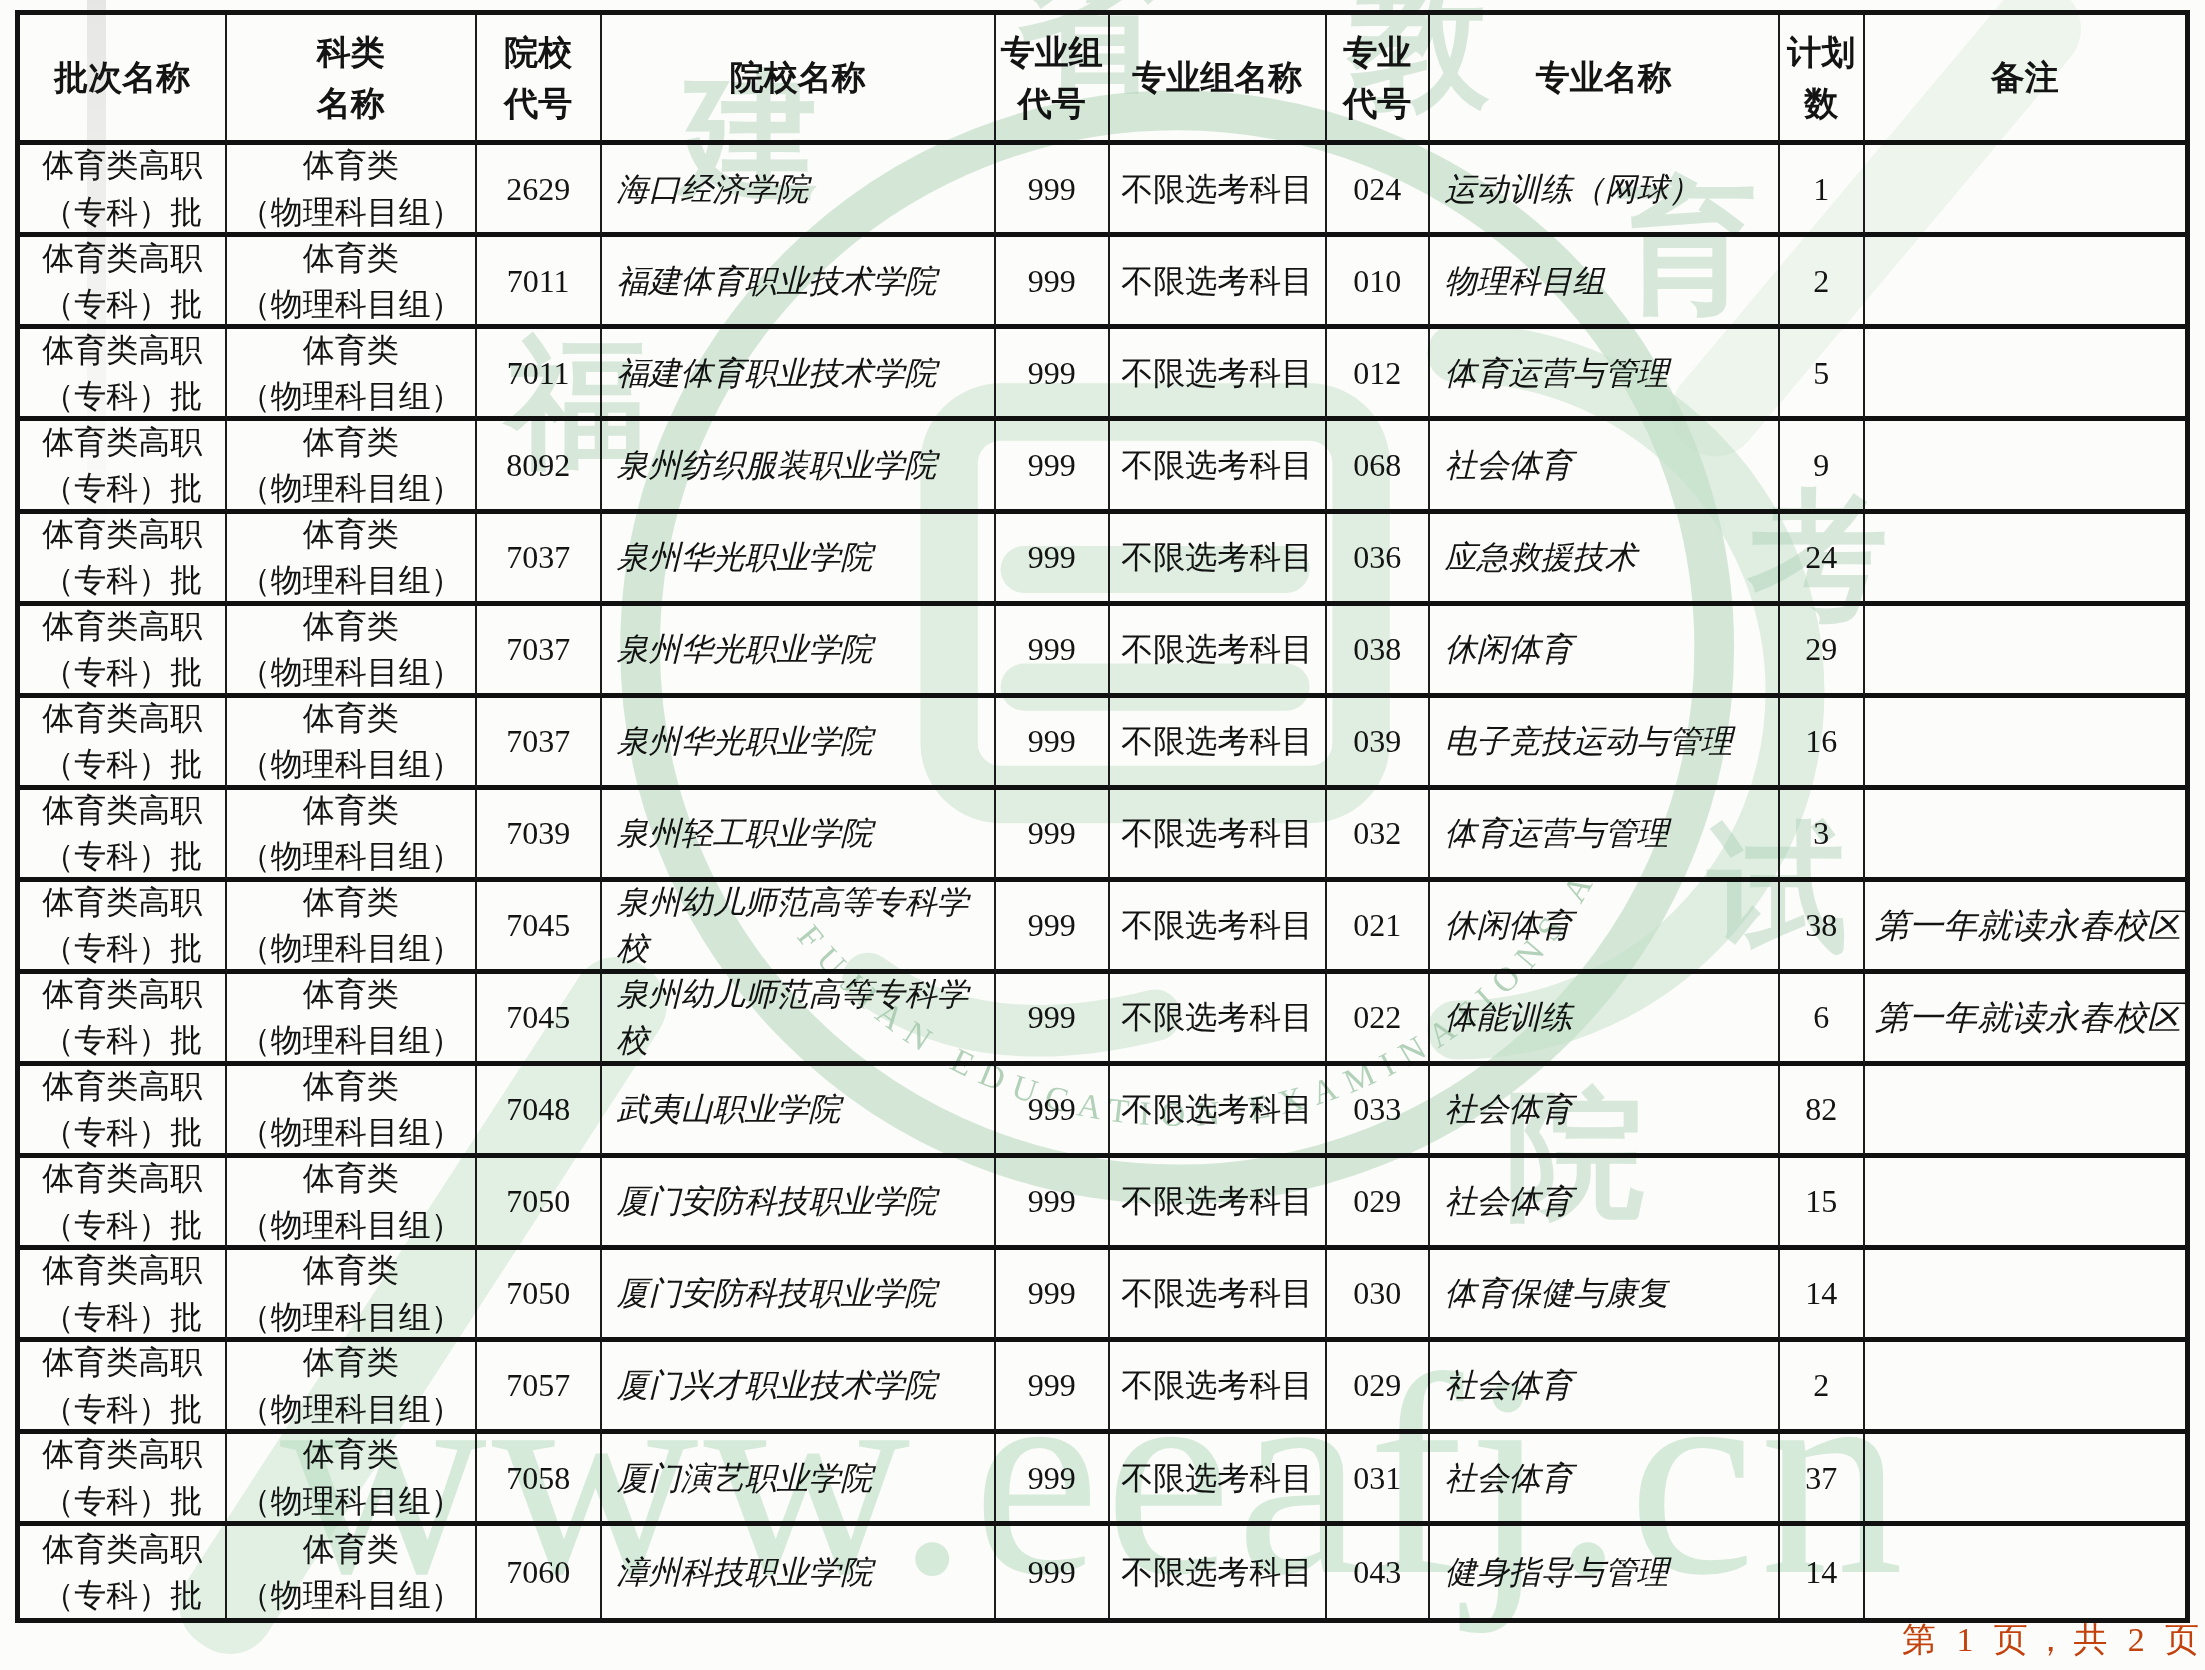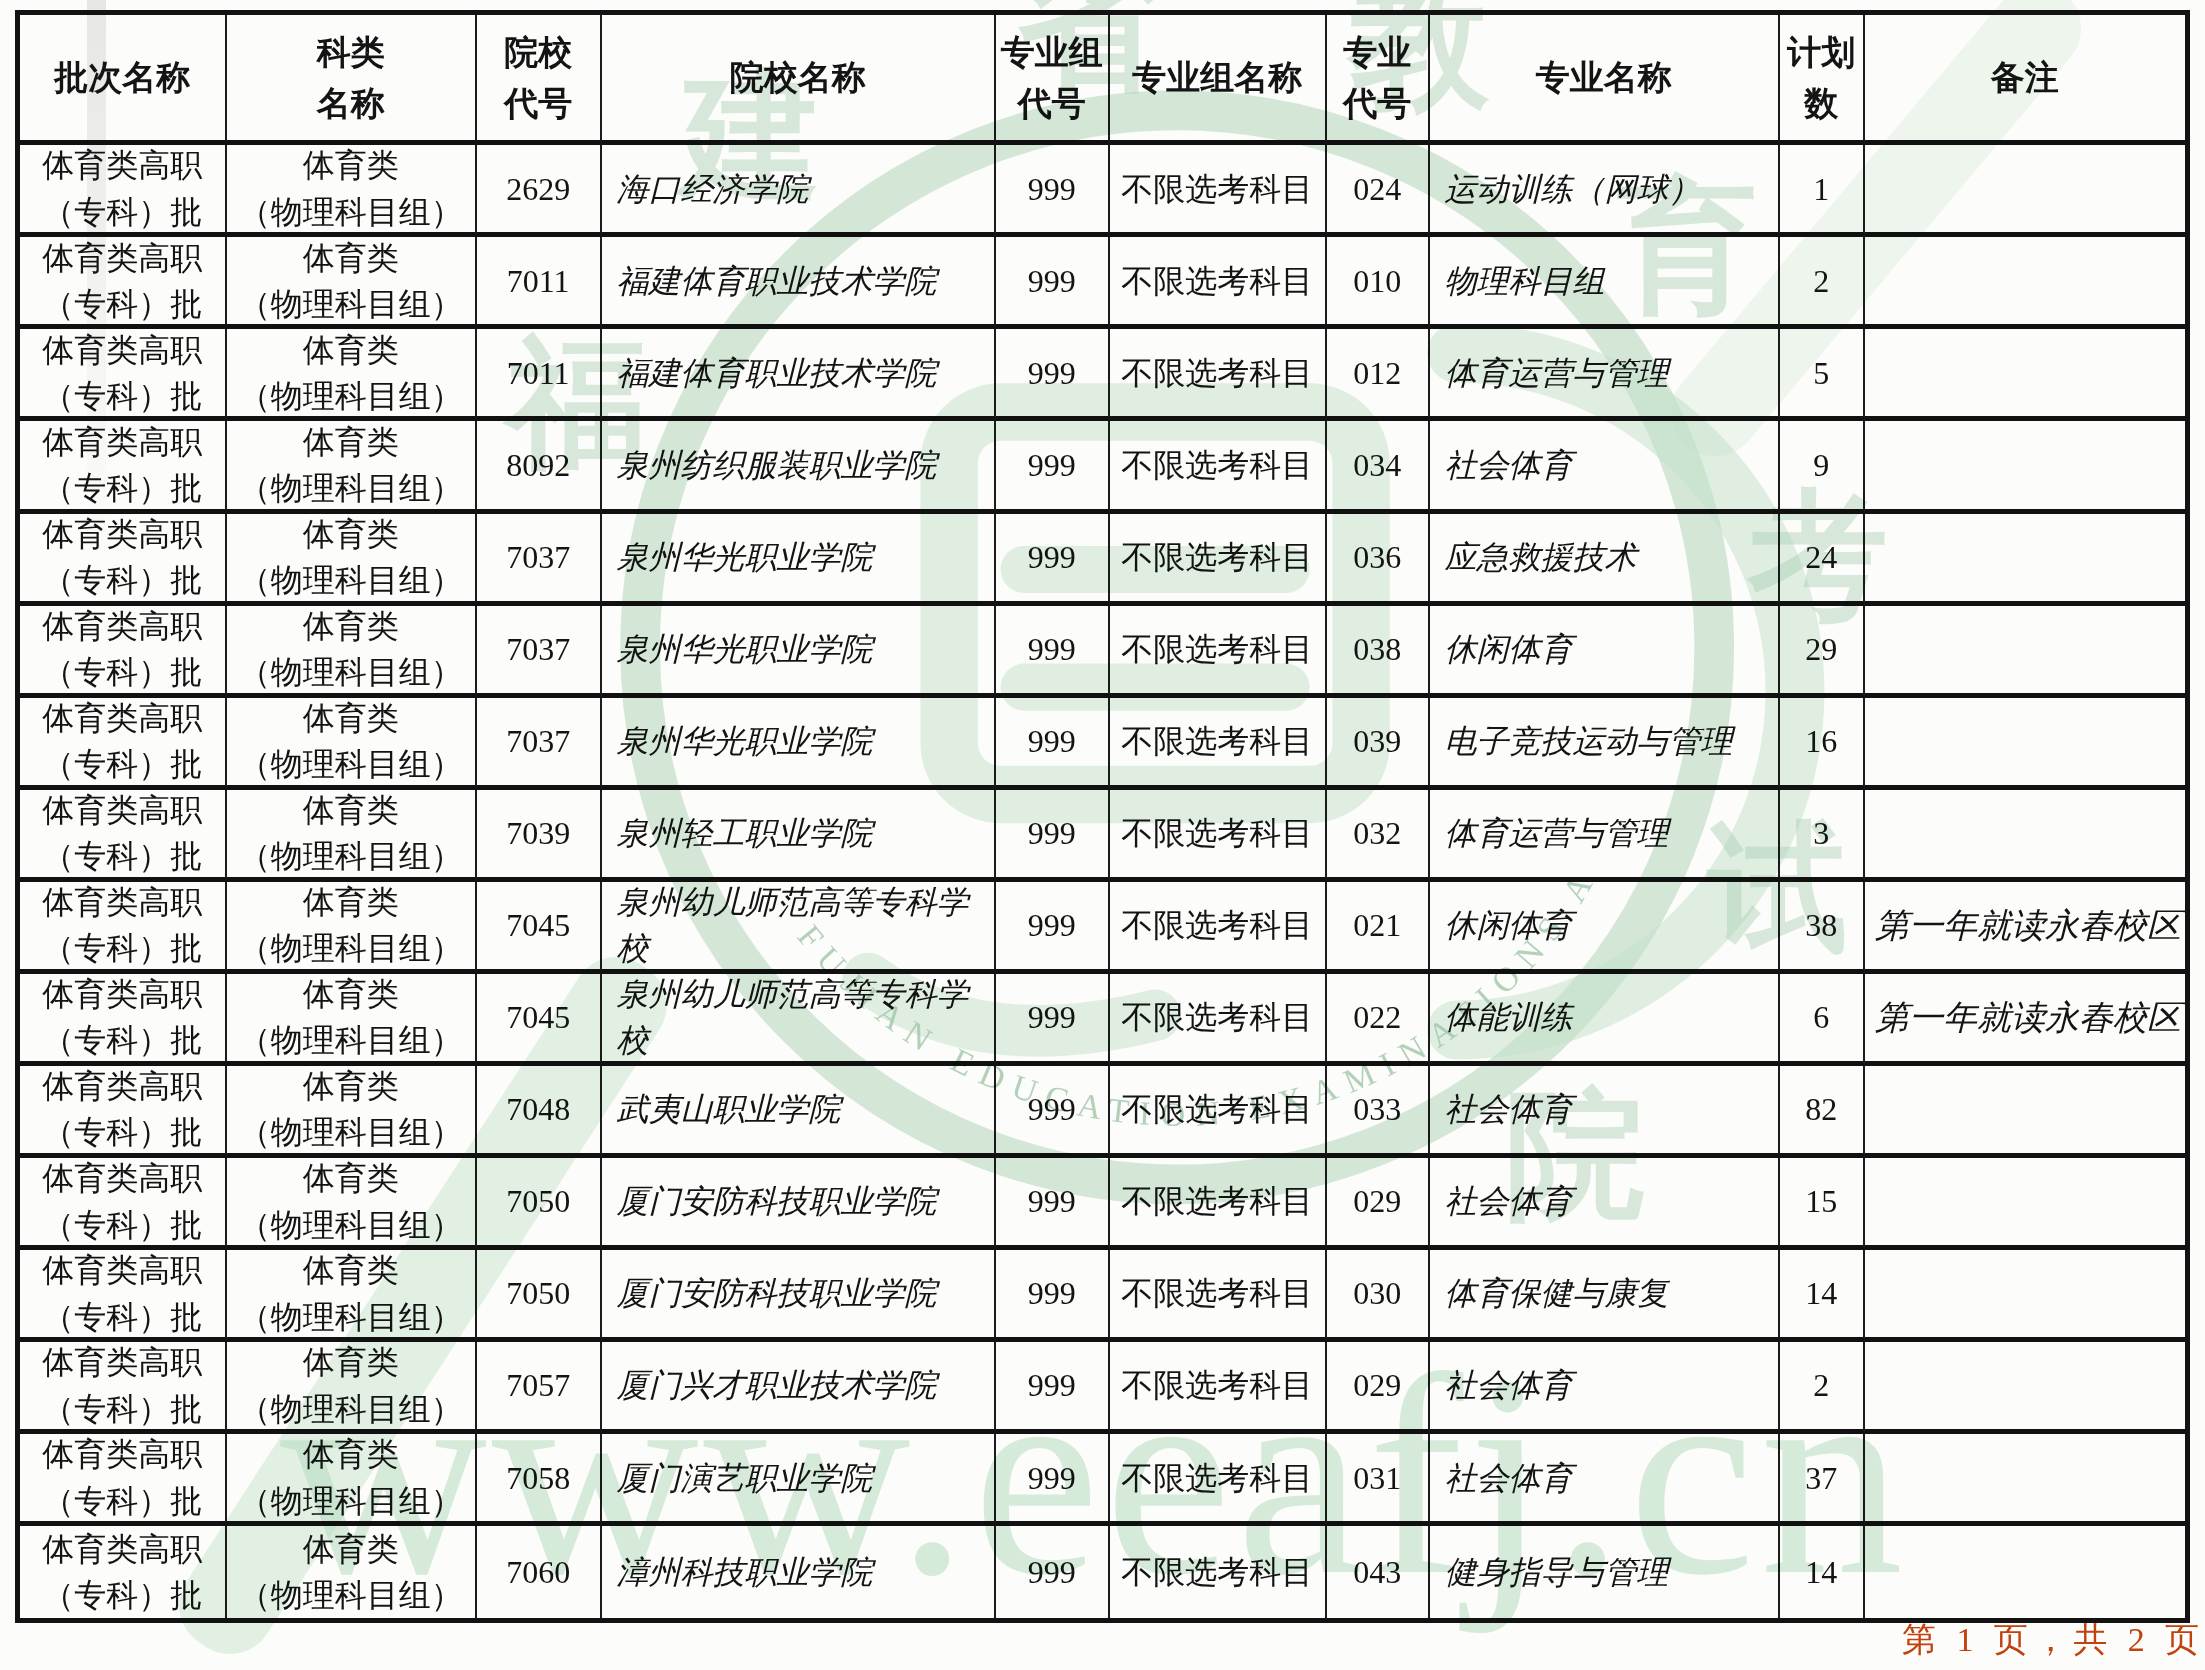--- a/index.html
+++ b/index.html
@@ -118,21 +118,21 @@
       <div class="cell b col8">5</div>
       <div class="cell b col9"></div>
       <div class="cell b col0">体育类高职
 （专科）批</div>
       <div class="cell b col1">体育类
 （物理科目组）</div>
       <div class="cell b col2">8092</div>
       <div class="cell b col3">泉州纺织服装职业学院</div>
       <div class="cell b col4">999</div>
       <div class="cell b col5">不限选考科目</div>
-      <div class="cell b col6">034</div>
+      <div class="cell b col6">068</div>
       <div class="cell b col7">社会体育</div>
       <div class="cell b col8">9</div>
       <div class="cell b col9"></div>
       <div class="cell b col0">体育类高职
 （专科）批</div>
       <div class="cell b col1">体育类
 （物理科目组）</div>
       <div class="cell b col2">7037</div>
       <div class="cell b col3">泉州华光职业学院</div>
       <div class="cell b col4">999</div>

